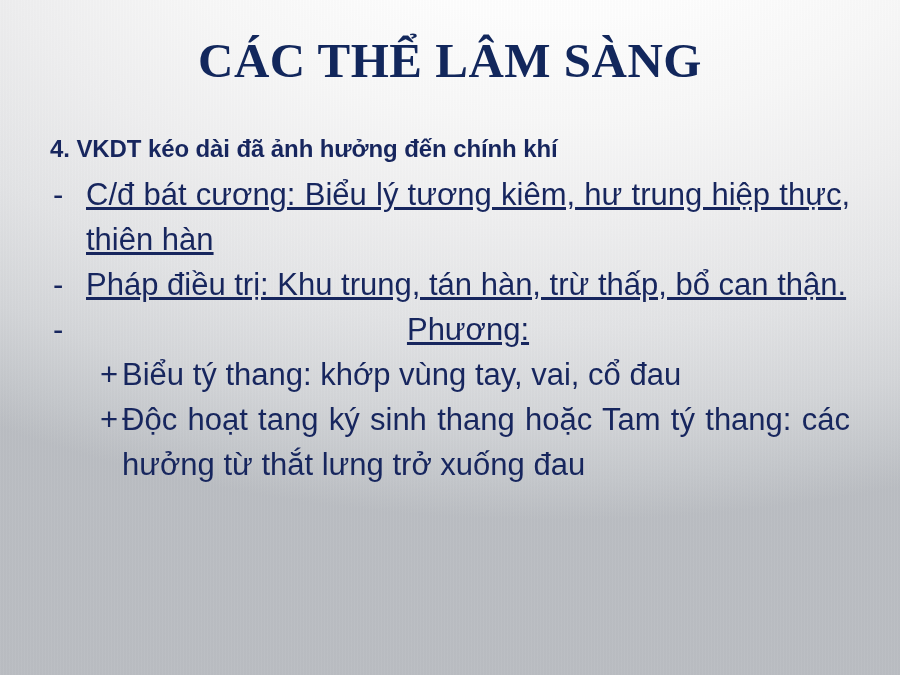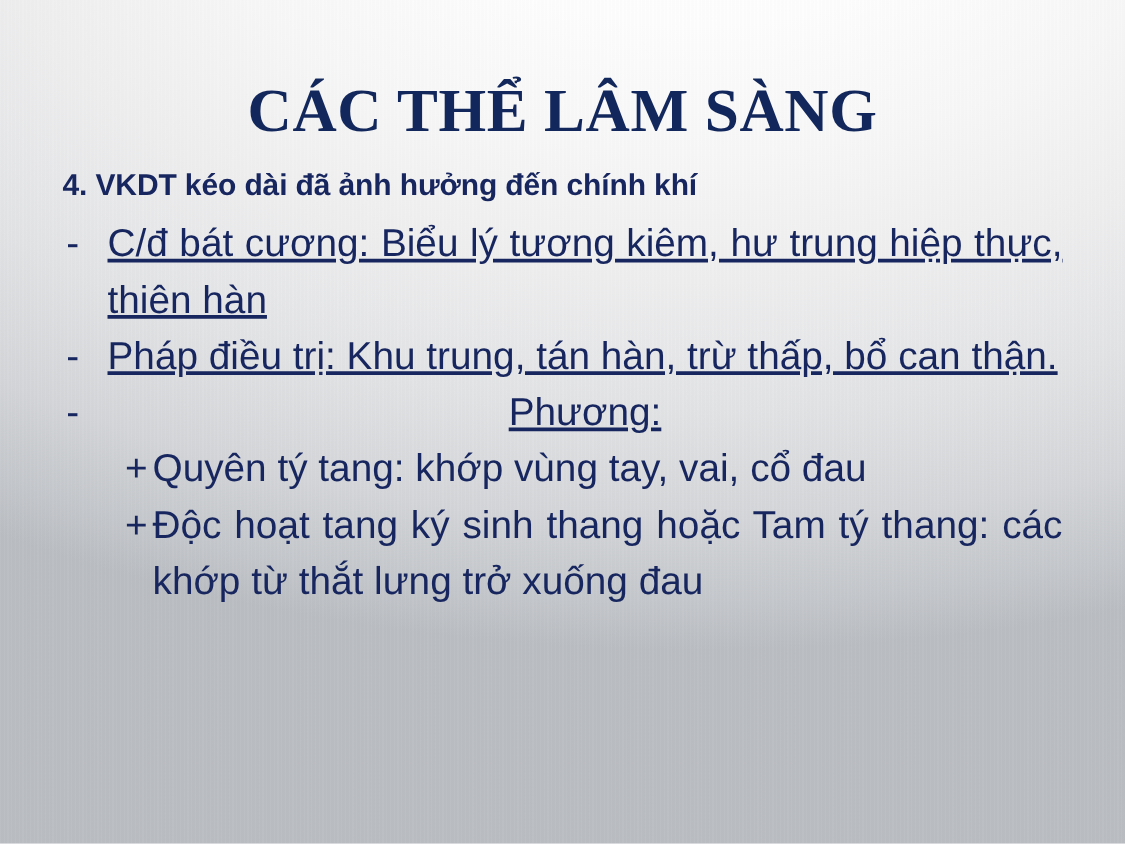--- a/index.html
+++ b/index.html
@@ -52,21 +52,20 @@
     left: 0;
     width: 900px;
     text-align: center;
     font-family: "Liberation Serif", "DejaVu Serif", serif;
     font-weight: bold;
     font-size: 49px;
     line-height: 1.02;
     letter-spacing: 0.5px;
     color: #12275c;
     white-space: nowrap;
-    margin-top: 28px;
   }
 
   #body-block {
     position: absolute;
     top: 126px;
     left: 48px;
     width: 802px;
     color: #17265e;
   }
 
@@ -160,22 +159,22 @@
       <span class="bullet-text">Pháp điều trị: Khu trung, tán hàn, trừ thấp, bổ can thận.</span>
     </div>
 
     <div class="line bullet">
       <span class="marker">-</span>
       <span class="bullet-text nowrap-end">Phương:</span>
     </div>
 
     <div class="line subbullet">
       <span class="marker">+</span>
-      <span class="sub-text nowrap-end">Quyên tý tang: khớp vùng tay, vai, cổ đau</span>
+      <span class="sub-text nowrap-end">Biểu tý thang: khớp vùng tay, vai, cổ đau</span>
     </div>
 
     <div class="line subbullet">
       <span class="marker">+</span>
-      <span class="sub-text">Độc hoạt tang ký sinh thang hoặc Tam tý thang: các khớp từ thắt lưng trở xuống đau</span>
+      <span class="sub-text">Độc hoạt tang ký sinh thang hoặc Tam tý thang: các hưởng từ thắt lưng trở xuống đau</span>
     </div>
 
   </div>
 </div>
 
 </body></html>

